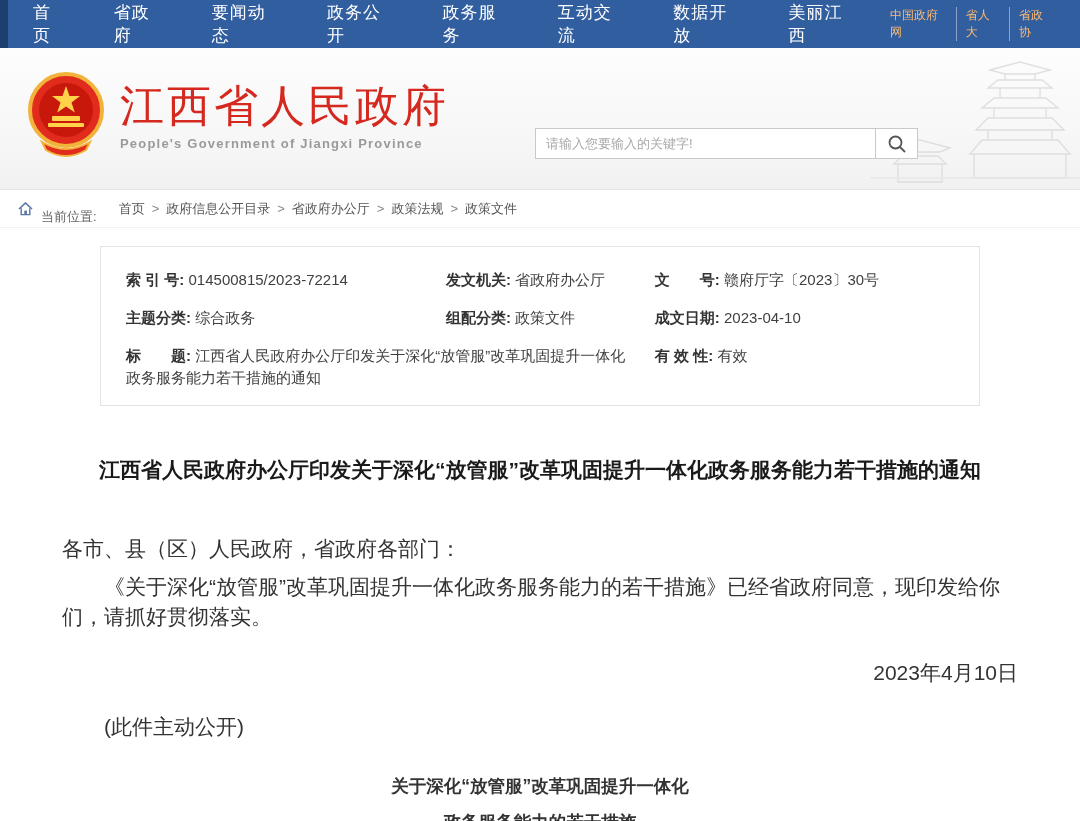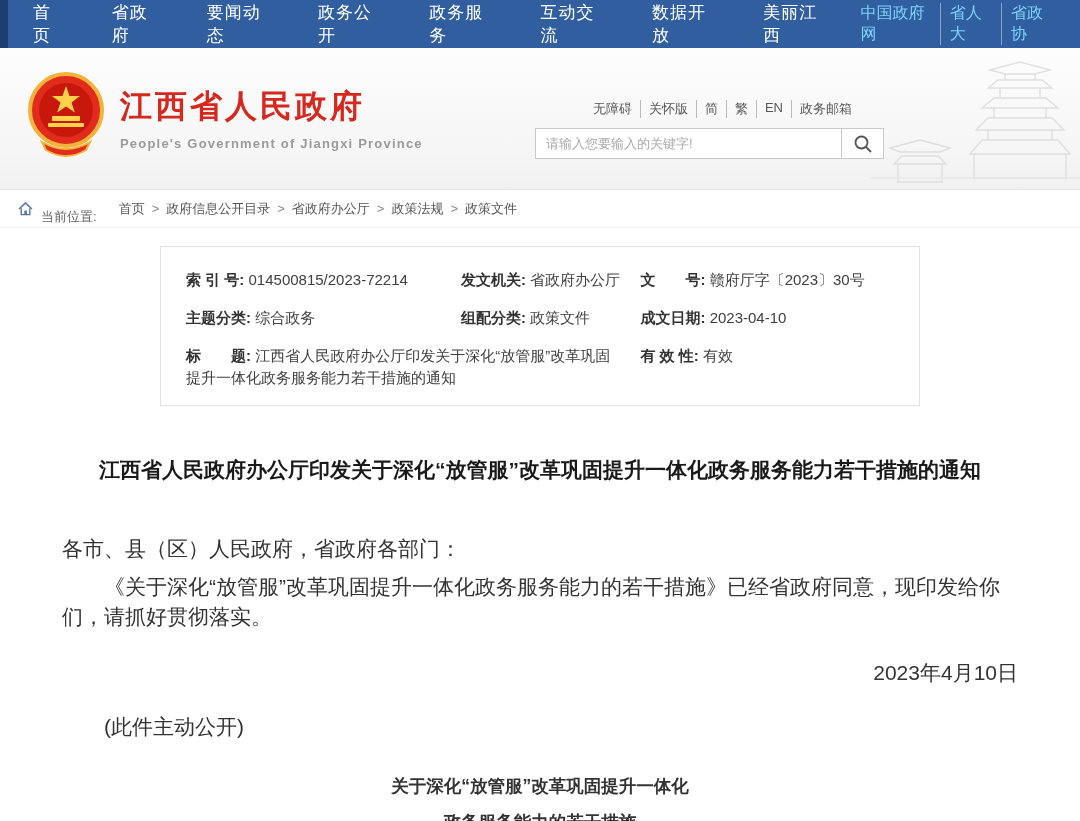--- a/index.html
+++ b/index.html
@@ -6,53 +6,53 @@
   html,body { width:1080px; height:821px; overflow:hidden; background:#fff;
     font-family:"Liberation Sans","DejaVu Sans",sans-serif; }
 
   
   .topnav { height:48px; background:#315e9e; display:flex; align-items:center;
     padding-left:10px; position:relative; }
   .topnav .edge { position:absolute; left:0; top:0; width:8px; height:48px; background:#1d3f70; }
   .topnav a.nav-item { color:#fff; text-decoration:none; font-size:17px;
     padding:0 14px; margin:0 9px; letter-spacing:1px; cursor:pointer; }
   .topnav .gov-links { margin-left:auto; margin-right:18px; display:flex; align-items:center; }
-  .topnav .gov-links a { color:#7dd3fc; font-size:16px; text-decoration:none; padding:0 9px; cursor:pointer; }
+  .topnav .gov-links a { color:#fdba74; font-size:12px; text-decoration:none; padding:0 9px; cursor:pointer; }
   .topnav .gov-links a + a { border-left:1px solid #8aa3c6; }
 
   
   .header { height:142px; background:linear-gradient(180deg,#fdfdfd 0%,#f6f6f6 70%,#f1f1f1 100%);
     border-bottom:1px solid #e6e6e6; position:relative; }
   .brand { position:absolute; left:28px; top:24px; display:flex; align-items:center; }
   .emblem { width:76px; height:88px; margin-right:16px; }
-  .brand-text .site-name { color:#d5281e; font-size:32px; font-weight:bold; letter-spacing:3px; line-height:48px; }
+  .brand-text .site-name { color:#d5281e; font-size:44px; font-weight:normal; letter-spacing:3px; line-height:48px; }
   .brand-text .site-name-en { color:#9a9a9a; font-size:13px; font-weight:bold; letter-spacing:1.2px; margin-top:6px; }
 
   .header-right { position:absolute; right:220px; top:80px; width:325px; }
   .utility { position:absolute; right:0; top:-28px; display:flex; white-space:nowrap; }
   .utility a { color:#555; font-size:13px; text-decoration:none; padding:0 8px; cursor:pointer; }
   .utility a + a { border-left:1px solid #bbb; }
-  .searchbar { display:flex; width:349px; height:31px; border:1px solid #c9c9c9; background:#fff; }
+  .searchbar { display:flex; width:383px; height:31px; border:1px solid #c9c9c9; background:#fff; }
   .searchbar input { flex:1; border:none; outline:none; padding:0 10px; font-size:13px; color:#333;
     font-family:inherit; }
   .searchbar input::placeholder { color:#aaa; }
   .search-btn { width:42px; border:none; border-left:1px solid #c9c9c9; background:#fff; cursor:pointer;
     display:flex; align-items:center; justify-content:center; }
   .pavilion { position:absolute; right:0; top:4px; width:210px; height:136px; opacity:.8; }
 
   
   .crumbbar { height:38px; display:flex; align-items:center; padding-left:18px;
     border-bottom:1px solid #f2f2f2; background:#fff; }
   .crumbbar .home-ic { margin-right:8px; }
   .crumb-label { color:#666; font-size:13px; margin-right:22px;margin-top:16px; }
   .crumbbar a.crumb { color:#555; font-size:13px; text-decoration:none; cursor:pointer; }
   .crumb-sep { color:#888; font-size:13px; margin:0 7px; }
 
   
-  .meta-box { width:760px; margin:18px auto 0; border:1px solid #e3e3e3;
+  .meta-box { width:880px; margin:18px auto 0; border:1px solid #e3e3e3;
     padding:22px 0 16px 25px; display:grid;
     grid-template-columns:37.5% 24.5% 38%; row-gap:16px; font-size:15px; color:#333; }
   .meta-cell { line-height:22px; padding-right:18px; }
   .meta-cell .lbl { font-weight:bold; color:#333; }
   .meta-cell .val { color:#404040; }
   .span2 { grid-column:1 / span 2; }
 
   
   .doc { padding:0 62px; color:#333; }
   .doc-title { margin-top:42px; text-align:center; font-size:21px; font-weight:bold;
@@ -120,28 +120,20 @@
       <rect x="20" y="51" width="36" height="4" rx="1" fill="#ffd24a"></rect>
       <path d="M14 70 Q38 84 62 70 L58 78 Q38 90 18 78 Z" fill="#e02b1d" stroke="#f2b33a" stroke-width="2"></path>
     </svg>
     <div class="brand-text">
       <div class="site-name">江西省人民政府</div>
       <div class="site-name-en">People's Government of Jiangxi Province</div>
     </div>
   </div>
 
   <div class="header-right">
-    <div class="utility">
-      <a>无障碍</a>
-      <a>关怀版</a>
-      <a>简</a>
-      <a>繁</a>
-      <a>EN</a>
-      <a>政务邮箱</a>
-    </div>
     <div class="searchbar">
       <input type="text" placeholder="请输入您要输入的关键字!" style="">
       <button class="search-btn">
         <svg width="20" height="20" viewBox="0 0 20 20">
           <circle cx="8.5" cy="8.5" r="6" fill="none" stroke="#555" stroke-width="1.8"></circle>
           <line x1="13" y1="13" x2="18" y2="18" stroke="#555" stroke-width="1.8"></line>
         </svg>
       </button>
     </div>
   </div>

